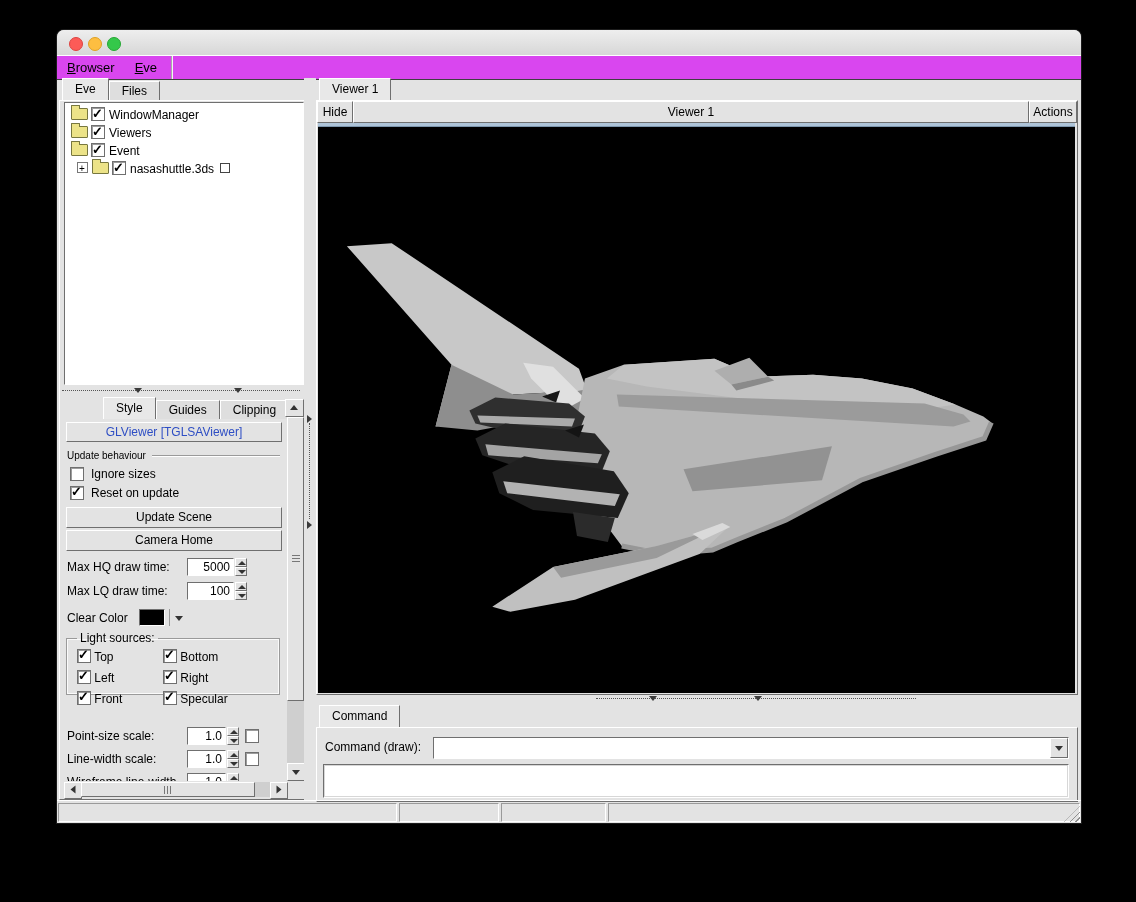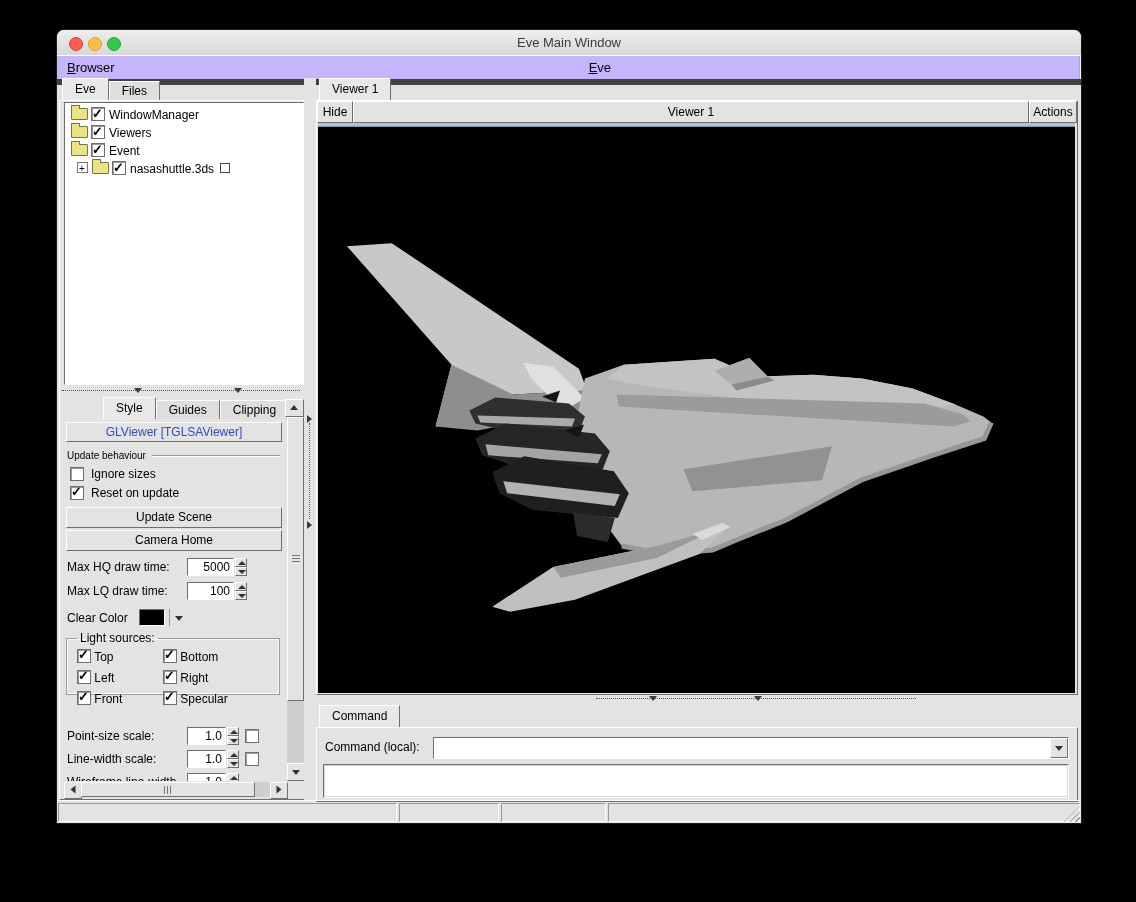--- a/index.html
+++ b/index.html
@@ -9,22 +9,22 @@
           border-radius:7px 7px 0 0;box-shadow:0 0 0 1px #1c1c1c;}
   
   .titlebar{position:absolute;left:0;top:0;width:100%;height:25px;border-radius:7px 7px 0 0;
             background:linear-gradient(#eeeeee,#d7d7d7);border-bottom:1px solid #a8a8a8;}
   .title{position:absolute;left:0;right:0;top:5px;text-align:center;font-size:13px;color:#3c3c3c;}
   .light{position:absolute;top:7px;width:12px;height:12px;border-radius:50%;}
   .light.red{left:12px;background:#fc5b57;border:1px solid #dd4340;}
   .light.yellow{left:31px;background:#fdbe41;border:1px solid #dea123;}
   .light.green{left:50px;background:#34c84a;border:1px solid #26a734;}
   
-  .menubar{position:absolute;left:0;top:25px;width:100%;height:23px;background:#c4b5fd;
-           border-top:1px solid #fff;border-bottom:6px solid #404040;display:flex;align-items:center;justify-content:space-between;}
+  .menubar{position:absolute;left:0;top:25px;width:100%;height:23px;background:#d946ef;
+           border-top:1px solid #fff;border-bottom:1px solid #404040;display:flex;align-items:center;}
   .menu-item{display:inline-block;padding:2px 10px;font-size:13px;}
   .menu-item::first-letter{text-decoration:underline;}
   .menu-sep{width:1px;height:100%;background:#aaa;margin-left:4px;border-right:1px solid #f4f4f4;}
   
   .raised{border-top:1px solid #fff;border-left:1px solid #fff;border-right:1px solid #6f6f6f;border-bottom:1px solid #6f6f6f;}
   .sunken{border-top:1px solid #6f6f6f;border-left:1px solid #6f6f6f;border-right:1px solid #fff;border-bottom:1px solid #fff;}
   .btn{background:#e3e3e3;text-align:center;cursor:default;}
   .tabrow{position:absolute;display:flex;align-items:flex-end;height:22px;}
   .tab{background:#dedede;border-top:1px solid #fff;border-left:1px solid #fff;border-right:1px solid #6f6f6f;
        height:18px;line-height:18px;padding:0 12px;font-size:12px;}
@@ -98,21 +98,20 @@
 </style>
 </head>
 <body>
 
 <div class="window">
 
   <div class="titlebar">
     <div class="light red"></div>
     <div class="light yellow"></div>
     <div class="light green"></div>
-    <div class="title">Eve Main Window</div>
   </div>
 
   <div class="menubar">
     <span class="menu-item">Browser</span>
     <span class="menu-item">Eve</span>
     <span class="menu-sep"></span>
   </div>
 
   <div class="main">
 
@@ -329,21 +328,21 @@
     <div class="bottom-split">
       <div style="position:absolute;left:280px;right:160px;top:5px;border-top:1px dotted #555;"></div>
       <div class="chev-down" style="position:absolute;left:333px;top:3px;"></div>
       <div class="chev-down" style="position:absolute;left:438px;top:3px;"></div>
     </div>
 
     <div class="tabrow" style="left:262px;top:627px;">
       <div class="tab active">Command</div>
     </div>
     <div class="command-frame raised">
-      <span style="position:absolute;left:8px;top:12px;">Command (local):</span>
+      <span style="position:absolute;left:8px;top:12px;">Command (draw):</span>
       <div class="combo sunken">
         <input value="" style="">
         <span class="combo-btn raised">
             <span class="tri-down" style="left:4px;top:7px;"></span>
           </span>
       </div>
       <div class="outputbox sunken"></div>
     </div>
   </div>
 

